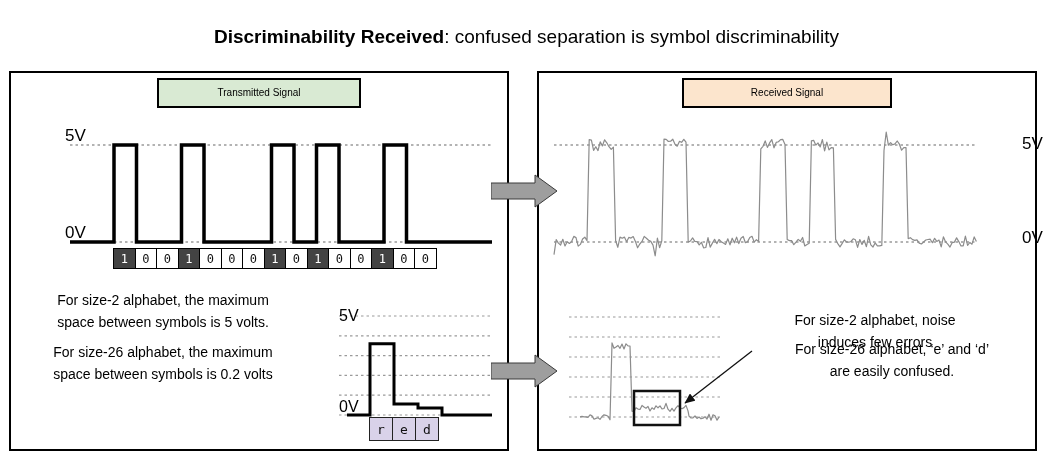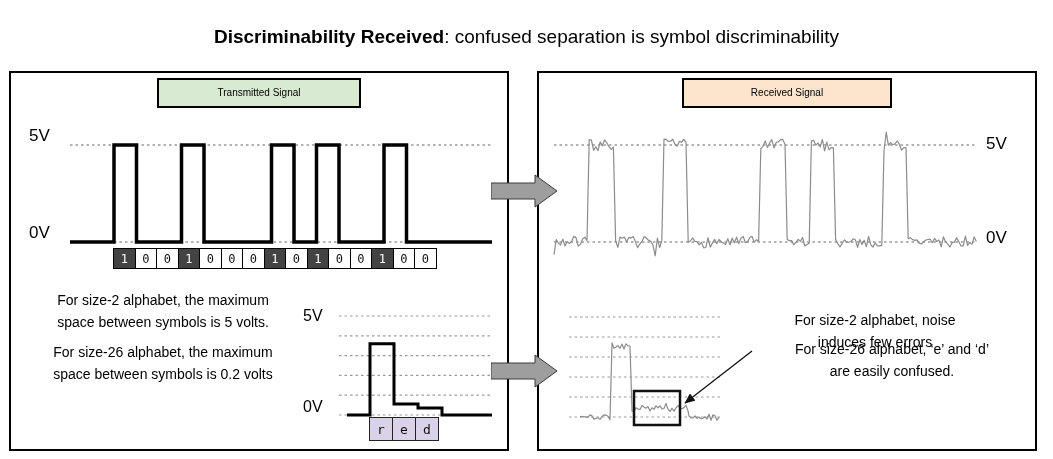--- a/index.html
+++ b/index.html
@@ -23,21 +23,21 @@
   .panel.left{left:9px;}
   .panel.right{left:537px;}
   .panel-header{
     position:absolute;top:5px;left:50%;transform:translateX(-50%);
     height:26px;line-height:26px;border:2px solid #000;text-align:center;
     font-size:10px;box-sizing:content-box;
   }
   .panel-header.green{width:200px;background:var(--transmitted-header-bg);}
   .panel-header.orange{width:206px;background:var(--received-header-bg);}
   .chart-svg{position:absolute;left:0;top:0;width:100%;height:100%;pointer-events:none;}
-  .axis-label{position:absolute;font-size:17px;}
+  .axis-label{position:absolute;font-size:17px;margin-left:36px;}
   .axis-label.small{font-size:16px;}
   .note{position:absolute;font-size:14px;line-height:22px;text-align:center;white-space:pre-line;}
   .bit-row{position:absolute;display:flex;left:102px;top:175px;}
   .bit-cell{
     width:22.5px;height:21px;box-sizing:border-box;border:1px solid #000;margin-left:-1px;
     display:flex;align-items:center;justify-content:center;
     font-family:"DejaVu Sans Mono",monospace;font-size:12px;
   }
   .bit-cell:first-child{margin-left:0;}
   .bit-cell.one{background:var(--bit-one-bg);color:#fff;}

